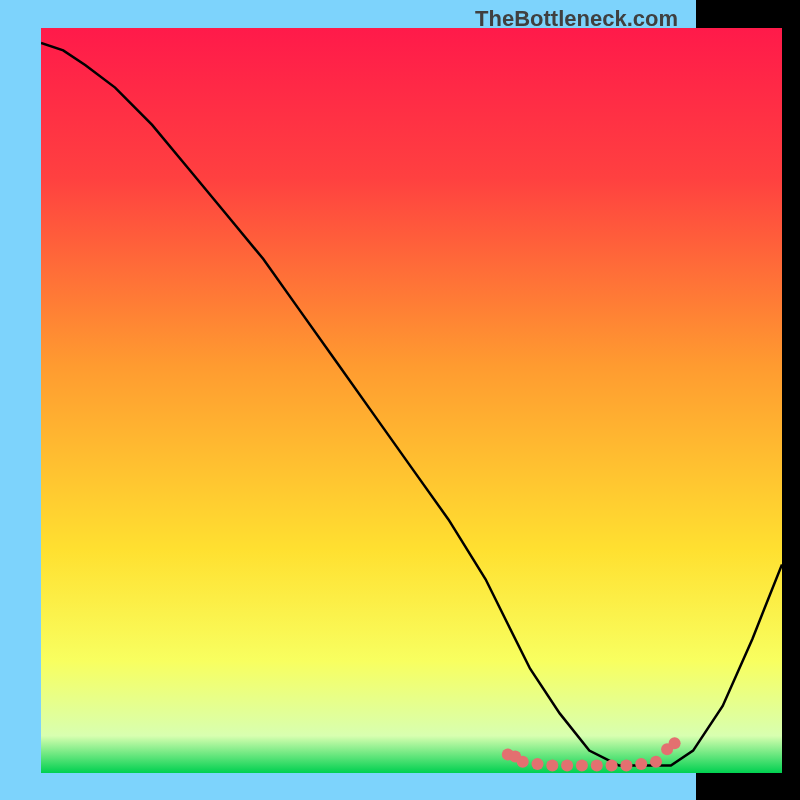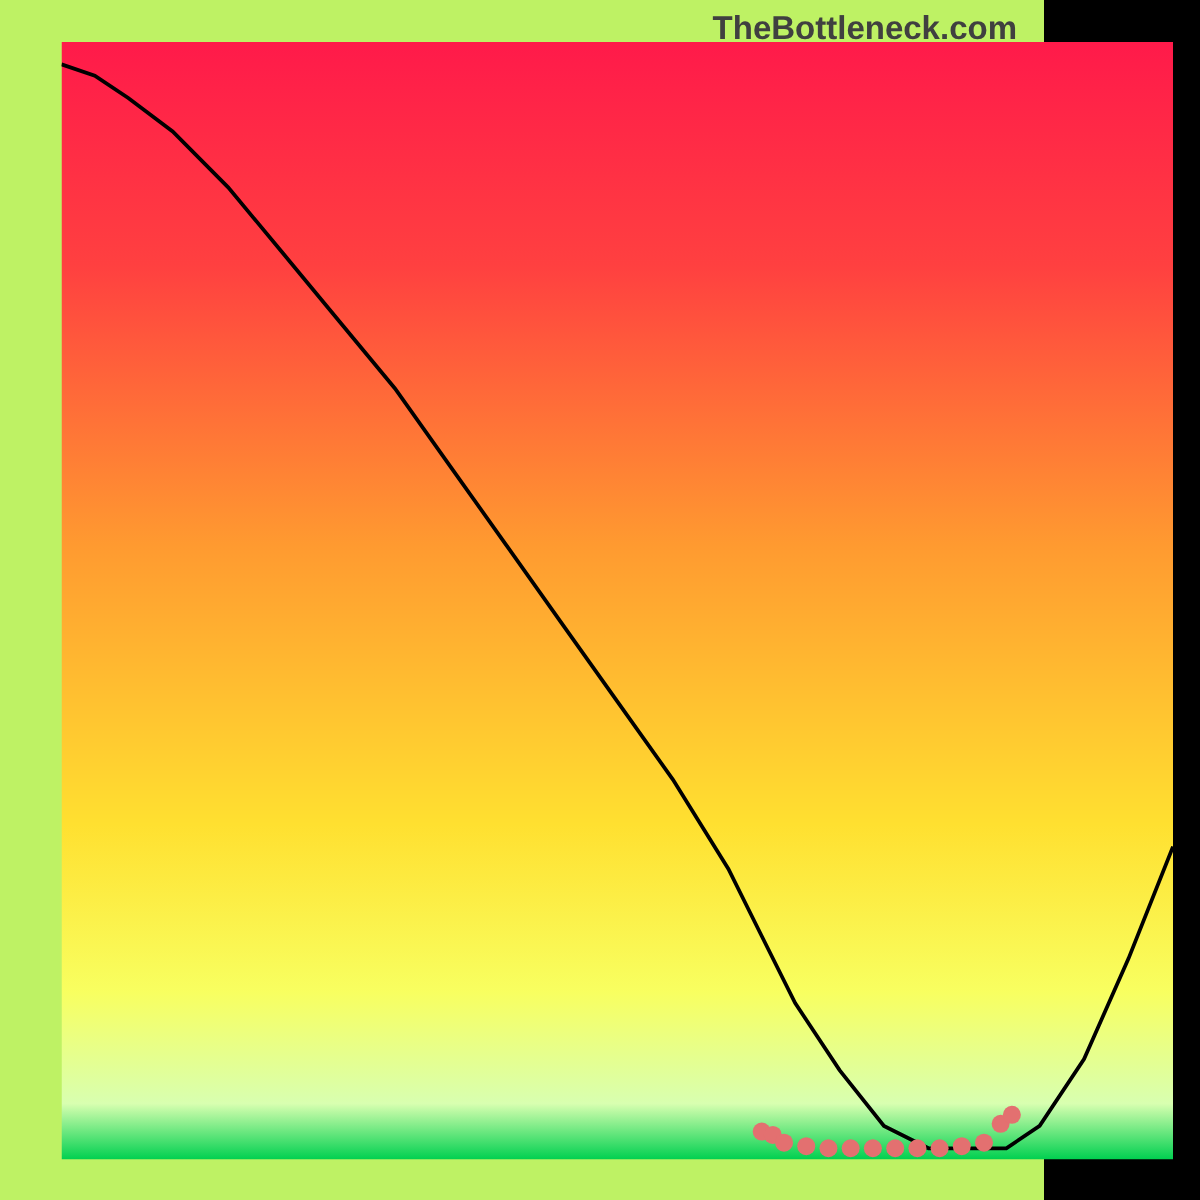--- a/index.html
+++ b/index.html
@@ -8,21 +8,21 @@
     background: #000;
     width: 800px;
     height: 800px;
     overflow: hidden;
     font-family: Arial, sans-serif;
   }
   .container {
     position: relative;
     width: 696px;
     height: 800px;
-    background: #bef264;
+    background: #7dd3fc;
   }
   .watermark {
     position: absolute;
     top: 6px;
     right: 18px;
     color: #404040;
     font-size: 22px;
     font-weight: bold;
     z-index: 10;
   }

